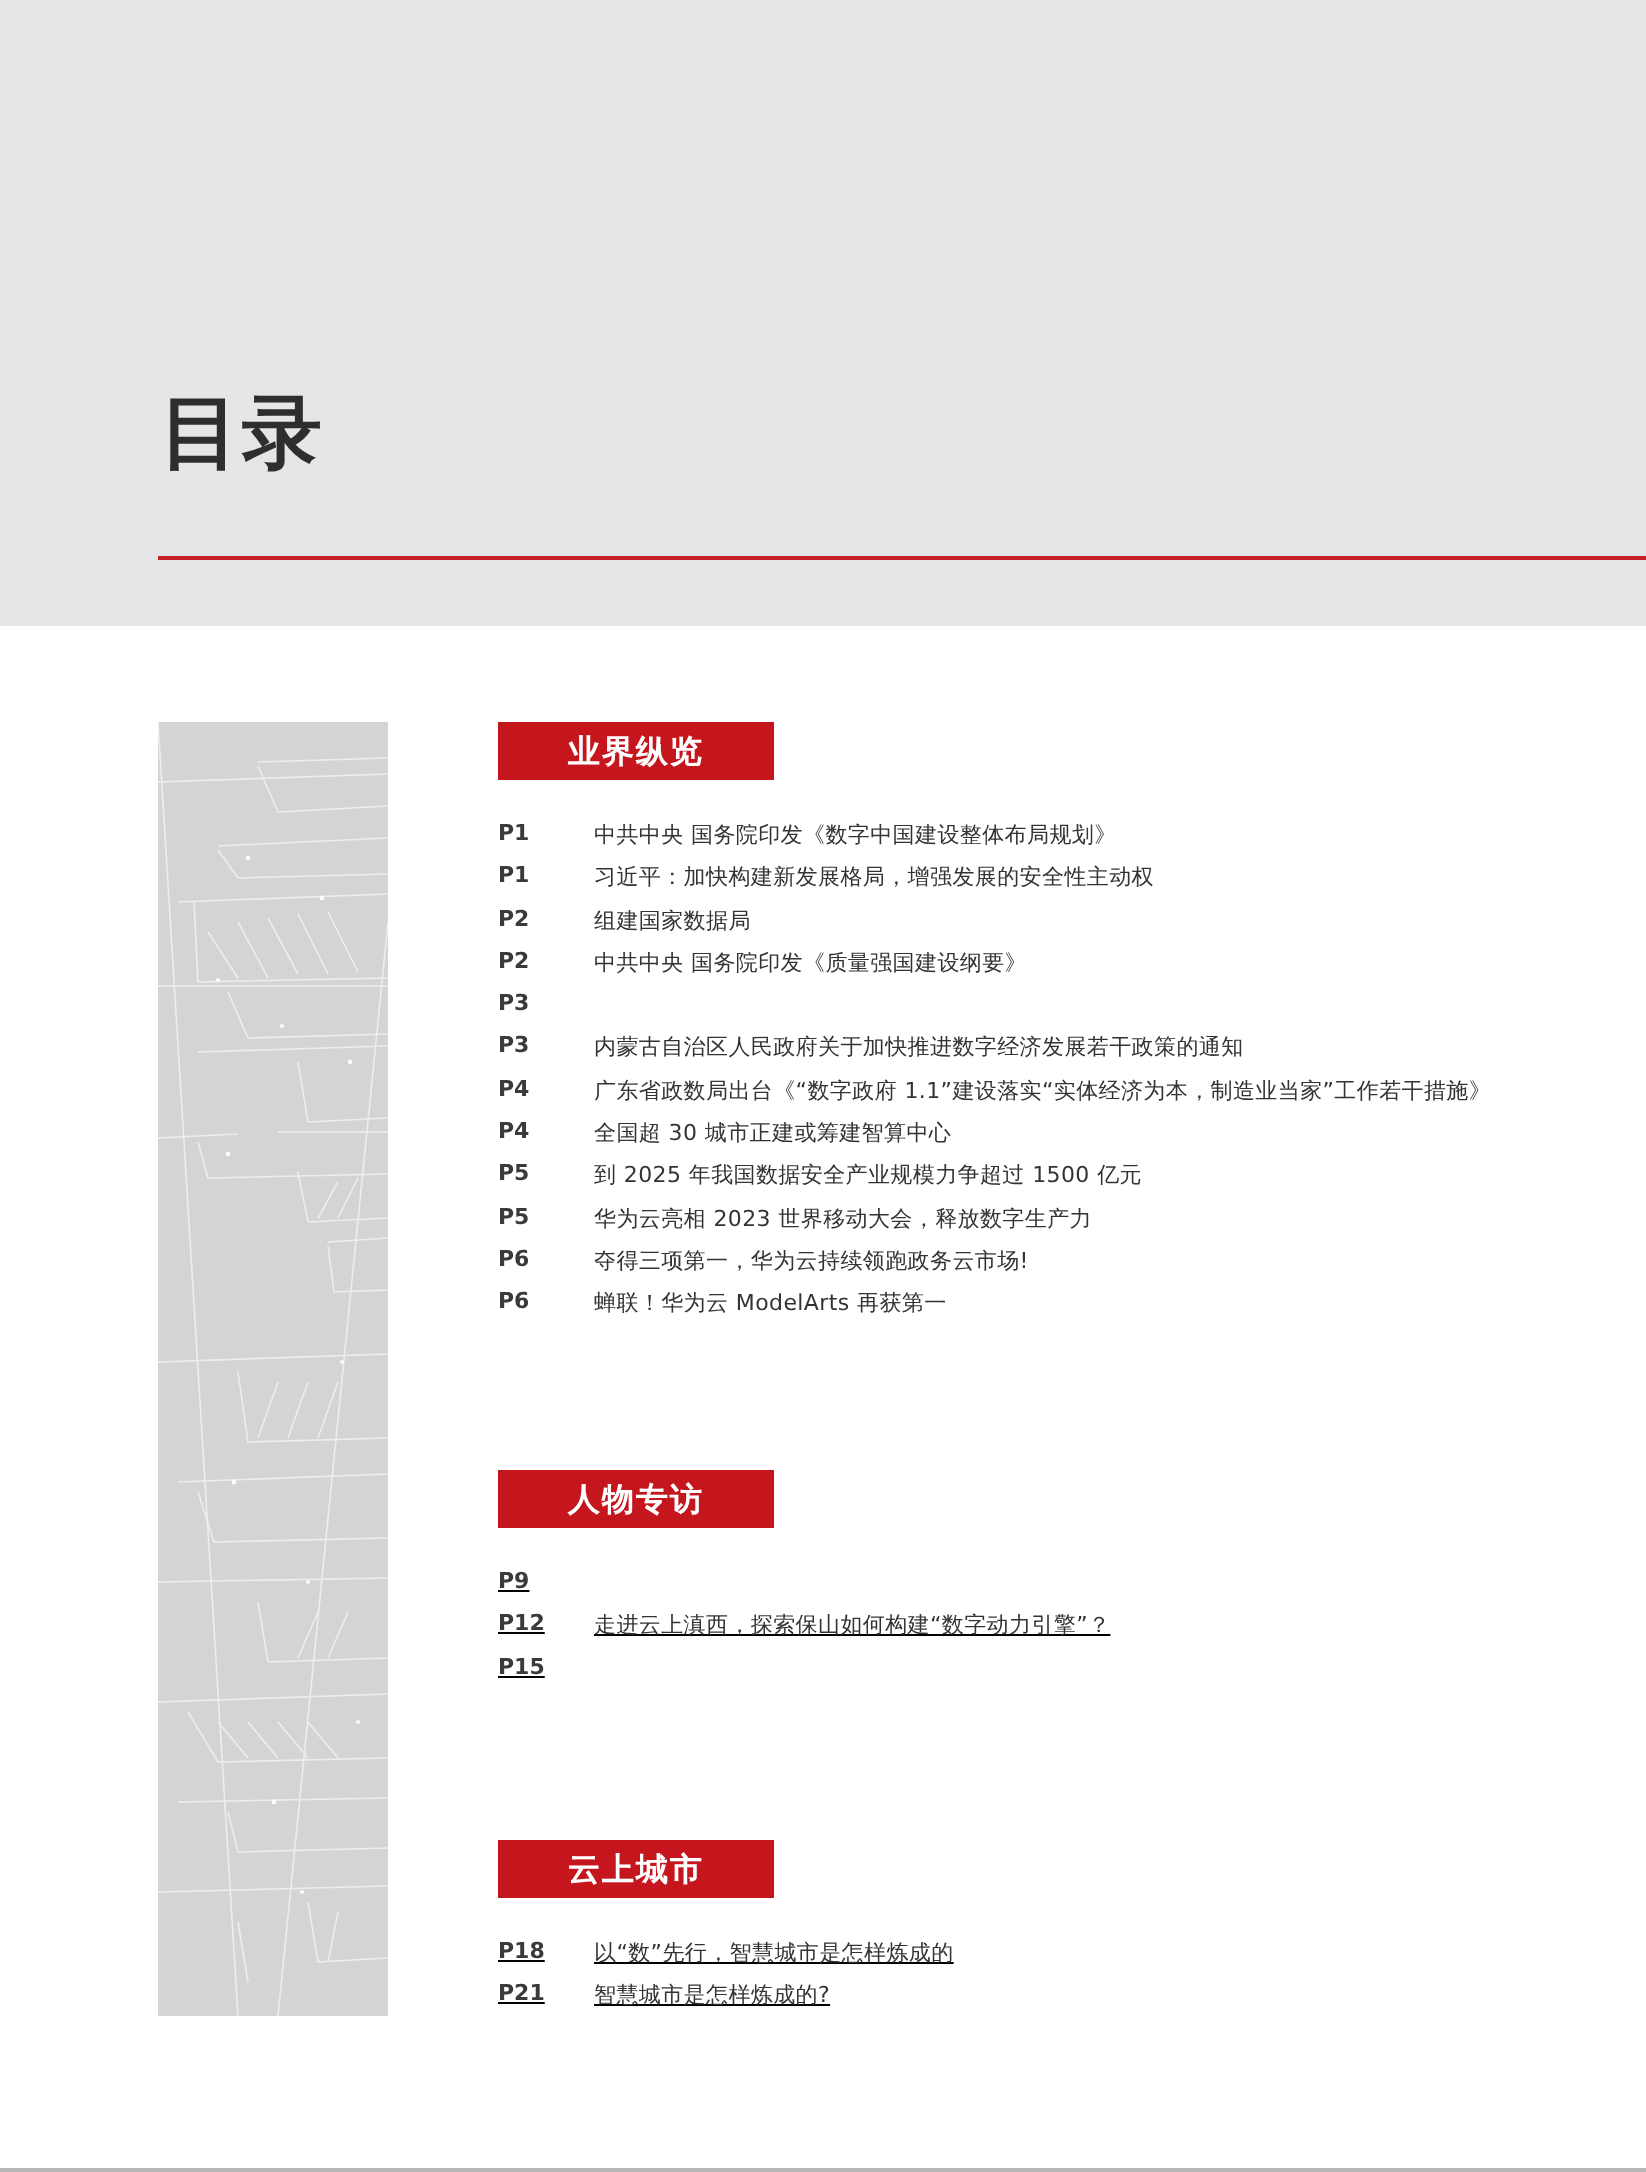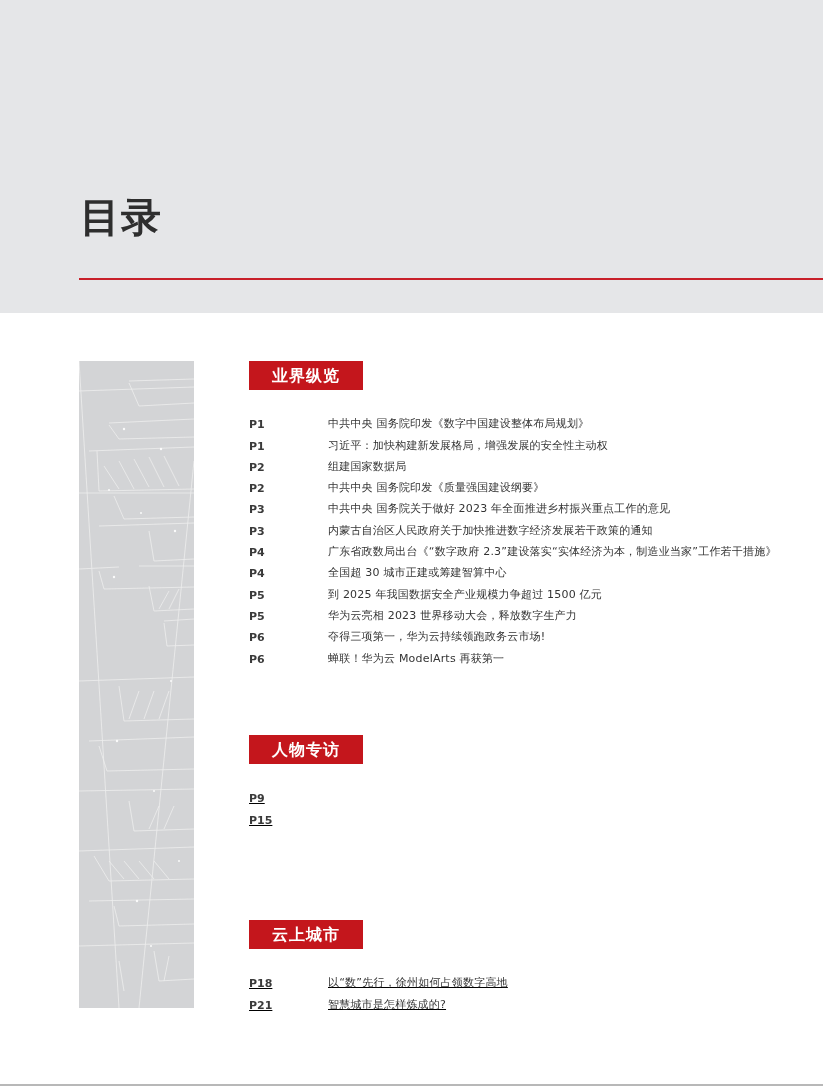--- a/index.html
+++ b/index.html
@@ -50,53 +50,52 @@
       background: #d3d4d6;
       overflow: hidden;
     }
     .side-art svg { display: block; }
     .section {
       position: absolute;
       left: 249px;
     }
     .section-tag {
       display: inline-block;
-      width: 114px;
+      width: 138px;
       height: 29px;
       background: #c4161c;
       color: #ffffff;
       font-size: 16px;
       font-weight: bold;
       line-height: 29px;
       text-align: center;
       letter-spacing: 1px;
     }
     .entries {
       margin-top: 20px;
       list-style: none;
     }
     .entry {
       display: flex;
-      align-items: flex-end;
+      align-items: flex-start;
       height: 21.3px;
       font-size: 11px;
       color: #3a3a3a;
       white-space: nowrap;
     }
     .entry-page {
       width: 48px;
       font-weight: bold;
       color: #3a3a3a;
       font-size: 11px;
     }
     .entry-title {
       font-size: 11px;
       color: #333333;
       letter-spacing: 0.2px;
-      margin-left: 31px;
     }
     .section-1 { top: 361px; }
     .section-2 { top: 735px; text-decoration: underline; }
     .section-3 { top: 920px; text-decoration: underline; }
     .bottom-rule {
       position: absolute;
       left: 0;
       top: 1084px;
       width: 823px;
       height: 2px;
@@ -197,29 +196,28 @@
       <li class="entry">
           <span class="entry-page">P2</span>
           <span class="entry-title">组建国家数据局</span>
         </li>
       <li class="entry">
           <span class="entry-page">P2</span>
           <span class="entry-title">中共中央  国务院印发《质量强国建设纲要》</span>
         </li>
       <li class="entry">
           <span class="entry-page">P3</span>
-          <span class="entry-title">中共中央  国务院关于做好 2023 年全面推进乡村振兴重点工作的意见</span>
         </li>
       <li class="entry">
           <span class="entry-page">P3</span>
           <span class="entry-title">内蒙古自治区人民政府关于加快推进数字经济发展若干政策的通知</span>
         </li>
       <li class="entry">
           <span class="entry-page">P4</span>
-          <span class="entry-title">广东省政数局出台《“数字政府 2.3”建设落实“实体经济为本，制造业当家”工作若干措施》</span>
+          <span class="entry-title">广东省政数局出台《“数字政府 1.1”建设落实“实体经济为本，制造业当家”工作若干措施》</span>
         </li>
       <li class="entry">
           <span class="entry-page">P4</span>
           <span class="entry-title">全国超 30 城市正建或筹建智算中心</span>
         </li>
       <li class="entry">
           <span class="entry-page">P5</span>
           <span class="entry-title">到 2025 年我国数据安全产业规模力争超过 1500 亿元</span>
         </li>
       <li class="entry">
@@ -237,31 +235,35 @@
     </ul>
   </div>
 
   <div class="section section-2">
     <div class="section-tag">人物专访</div>
     <ul class="entries">
       <li class="entry">
           <span class="entry-page">P9</span>
         </li>
       <li class="entry">
+          <span class="entry-page">P12</span>
+          <span class="entry-title">走进云上滇西，探索保山如何构建“数字动力引擎”？</span>
+        </li>
+      <li class="entry">
           <span class="entry-page">P15</span>
         </li>
     </ul>
   </div>
 
   <div class="section section-3">
     <div class="section-tag">云上城市</div>
     <ul class="entries">
       <li class="entry">
           <span class="entry-page">P18</span>
-          <span class="entry-title">以“数”先行，徐州如何占领数字高地</span>
+          <span class="entry-title">以“数”先行，智慧城市是怎样炼成的</span>
         </li>
       <li class="entry">
           <span class="entry-page">P21</span>
           <span class="entry-title">智慧城市是怎样炼成的?</span>
         </li>
     </ul>
   </div>
 
   <div class="bottom-rule"></div>
 </div>

